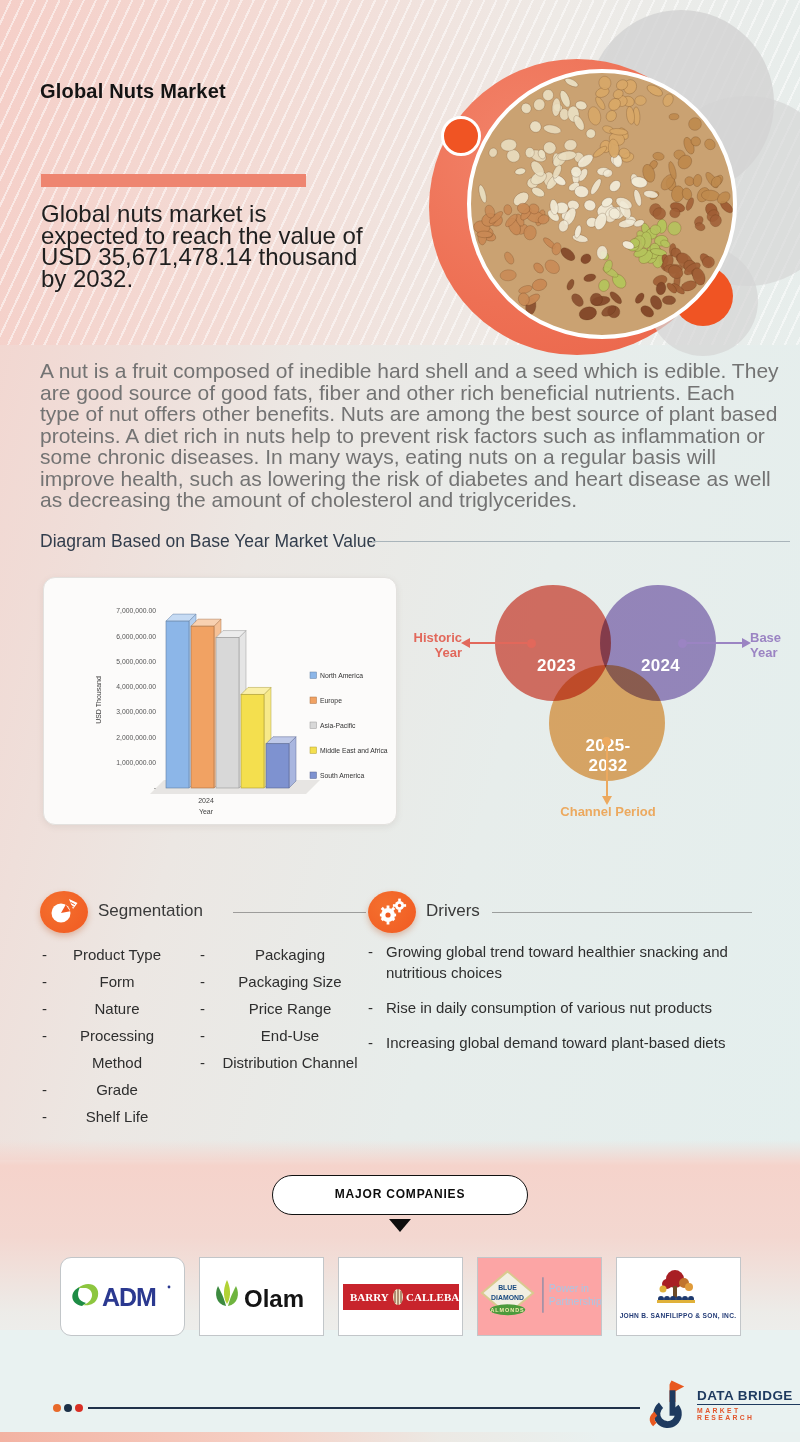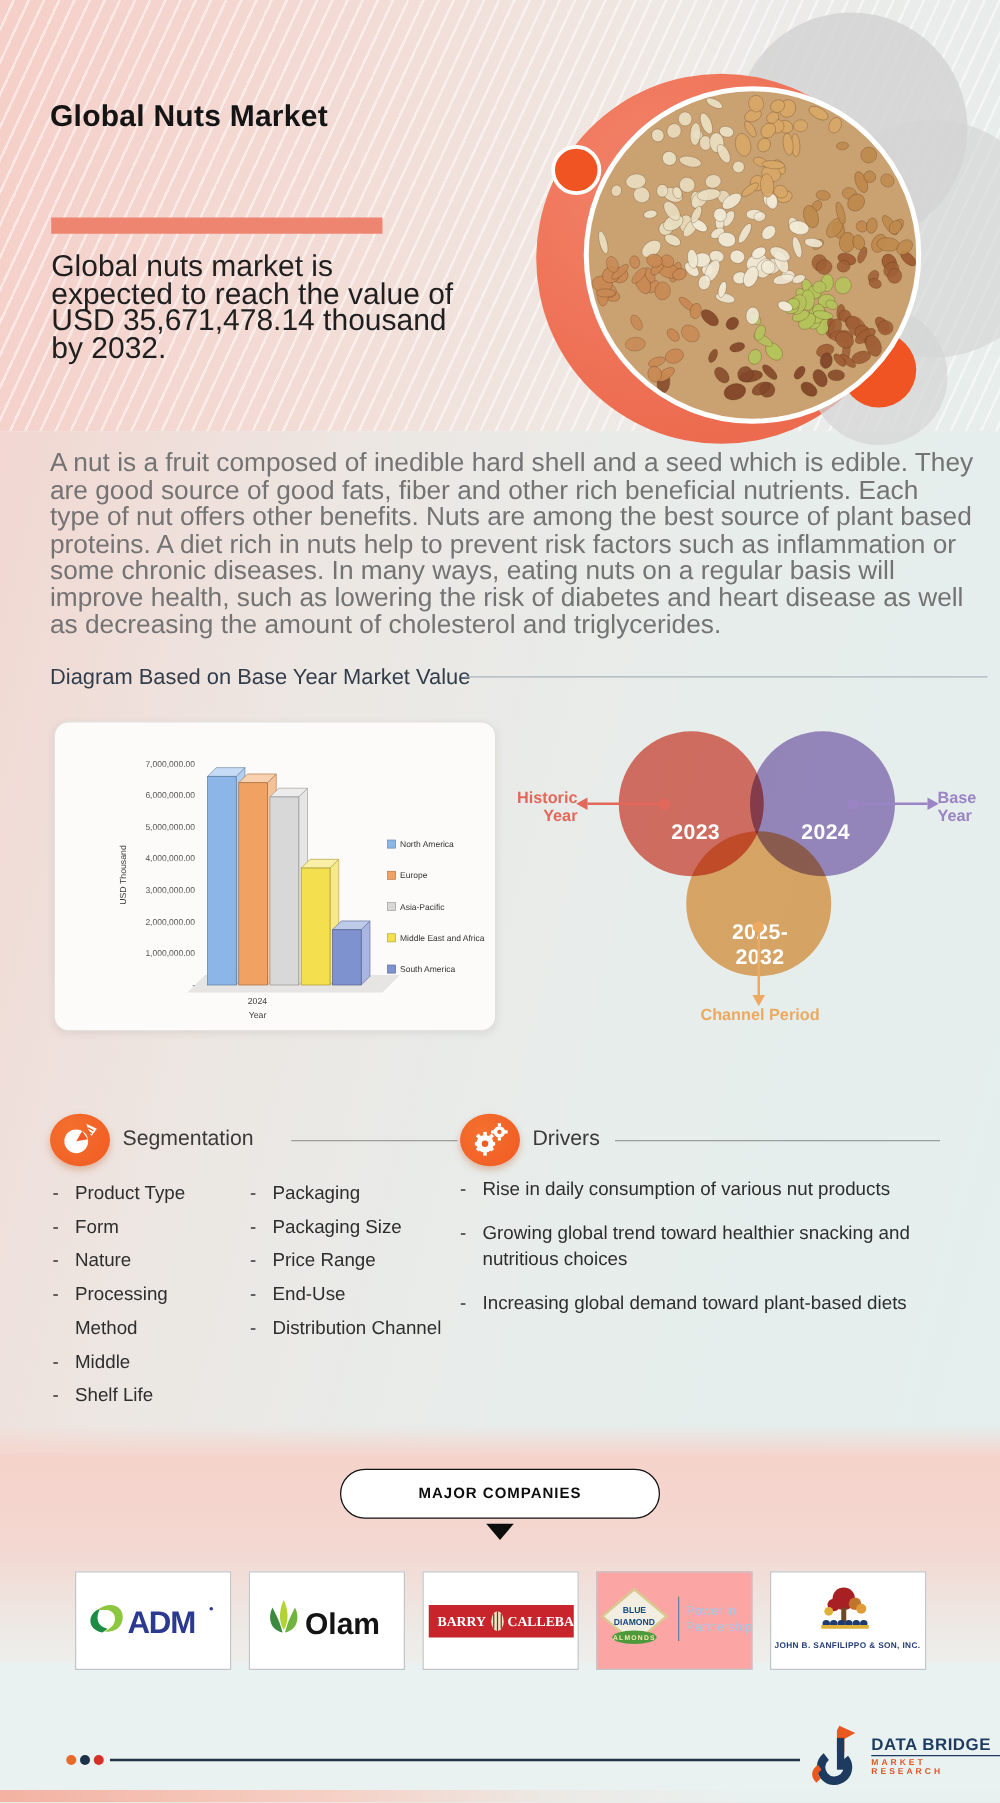--- a/index.html
+++ b/index.html
@@ -26,21 +26,21 @@
   .gray-b { left:652px; top:96px; width:190px; height:190px; background:rgba(212,212,212,.65); }
   .salmon-big { left:429px; top:59px; width:296px; height:296px;
     background:radial-gradient(circle at 32% 30%, #f2836a 0%, #ee7054 55%, #ea6348 100%); }
   .gray-c { left:648px; top:246px; width:110px; height:110px; background:rgba(212,212,212,.7); }
   .orange-br { left:673px; top:266px; width:60px; height:60px; background:#f05423; }
   .nuts-wrap { position:absolute; left:467px; top:69px; width:270px; height:270px; border-radius:50%;
     border:4px solid #ffffff; overflow:hidden; background:#caa272; }
   .orange-sm { left:441px; top:116px; width:40px; height:40px; background:#f05423; border:3px solid #fff; }
 
   
-  .page-title { position:absolute; left:40px; top:80px; font-size:24px; font-weight:bold; color:#141414; letter-spacing:.2px; }
+  .page-title { position:absolute; left:40px; top:80px; font-size:20px; font-weight:bold; color:#141414; letter-spacing:.2px; }
   .accent-bar { position:absolute; left:41px; top:174px; width:265px; height:13px; background:#ee8570; }
   .summary { position:absolute; left:41px; top:203px; width:322px; font-size:24px; line-height:21.5px; color:#1f1f1f; }
 
   
   .description { position:absolute; left:40px; top:360px; width:740px; font-size:21px; line-height:21.5px; color:#737373; }
 
   
   .diagram-heading { position:absolute; left:40px; top:531px; font-size:17.5px; color:#323d4c; }
   .heading-rule { position:absolute; left:372px; top:541px; width:418px; height:1px; background:#a9b4ba; }
 
@@ -77,33 +77,33 @@
   .lbl-drv { left:426px; top:901px; }
   .rule { position:absolute; height:1px; background:#5c5c5c; opacity:.55; }
   .rule-seg { left:233px; top:912px; width:133px; }
   .rule-drv { left:492px; top:912px; width:260px; }
 
   ul.plain { list-style:none; position:absolute; }
   ul.plain li { position:relative; padding-left:18px; color:#2e2e2e; }
   ul.plain li:before { content:"-"; position:absolute; left:0; top:0; color:#2e2e2e; }
   .seg-col1 { left:42px; top:941px; width:132px; }
   .seg-col2 { left:200px; top:941px; width:162px; }
-  .seg-col1 li, .seg-col2 li { font-size:15px; line-height:27px; }
+  .seg-col1 li, .seg-col2 li { font-size:15px; line-height:27px;text-align:center; }
   .drivers-list { left:368px; top:941px; width:400px; }
   .drivers-list li { font-size:15px; line-height:21px; margin-bottom:14px; }
 
   
   .pill { position:absolute; left:272px; top:1175px; width:256px; height:40px; background:#ffffff;
     border:1.6px solid #111; border-radius:20px; text-align:center; line-height:37px;
     font-size:12px; font-weight:bold; color:#0d0d0d; letter-spacing:.8px; }
   .pill-arrow { position:absolute; left:389px; top:1219px; width:0; height:0;
     border-left:11px solid transparent; border-right:11px solid transparent; border-top:13px solid #0d0d0d; }
   .logo-card { position:absolute; top:1257px; width:125px; height:79px; background:#ffffff;
     border:1px solid #c2c6c9; display:flex; align-items:center; justify-content:center; }
-  .card-1 { left:60px; } .card-2 { left:199px;text-decoration:underline; } .card-3 { left:338px; } .card-4 { left:477px; background:#fca5a5; } .card-5 { left:616px; }
+  .card-1 { left:60px;border-radius:11px; } .card-2 { left:199px;text-decoration:underline; } .card-3 { left:338px; } .card-4 { left:477px; background:#fca5a5; } .card-5 { left:616px; }
 
   
   .f-dot { position:absolute; top:1404px; width:8px; height:8px; border-radius:50%; }
   .f-line { position:absolute; left:88px; top:1407px; width:552px; height:1.6px; background:#20324a; }
   .f-logo { position:absolute; left:648px; top:1376px; display:flex; align-items:center; }
   .f-brand { font-size:13.5px; font-weight:bold; color:#1e3a5f; letter-spacing:.4px;
     border-bottom:1.6px solid #1e3a5f; padding-bottom:1px; }
   .f-tag { font-size:6.8px; letter-spacing:2.4px; color:#e2552b; font-weight:bold; margin-top:2px; }
 </style>
 </head>
@@ -440,21 +440,21 @@
       <line x1="30.3" y1="14.2" x2="33.6" y2="15.9" stroke="#f15a22" stroke-width="1"></line>
     </svg>
   </div>
   <div class="section-label lbl-seg">Segmentation</div>
   <div class="rule rule-seg"></div>
   <ul class="plain seg-col1">
       <li>Product Type</li>
       <li>Form</li>
       <li>Nature</li>
       <li>Processing Method</li>
-      <li>Middle</li>
+      <li>Grade</li>
       <li>Shelf Life</li>
     </ul>
   <ul class="plain seg-col2">
       <li>Packaging</li>
       <li>Packaging Size</li>
       <li>Price Range</li>
       <li>End-Use</li>
       <li>Distribution Channel</li>
     </ul>
 
@@ -476,22 +476,22 @@
         <rect x="24.9" y="13.2" width="2.6" height="2.6"></rect>
         <rect x="35.5" y="13.2" width="2.6" height="2.6"></rect>
       </g>
       <circle cx="20" cy="24" r="2.6" fill="#f15a22"></circle>
       <circle cx="31.5" cy="14.5" r="1.7" fill="#f15a22"></circle>
     </svg>
   </div>
   <div class="section-label lbl-drv">Drivers</div>
   <div class="rule rule-drv"></div>
   <ul class="plain drivers-list">
+      <li>Growing global trend toward healthier snacking and nutritious choices</li>
       <li>Rise in daily consumption of various nut products</li>
-      <li>Growing global trend toward healthier snacking and nutritious choices</li>
       <li>Increasing global demand toward plant-based diets</li>
     </ul>
 
   <div class="pill">MAJOR COMPANIES</div>
   <div class="pill-arrow"></div>
 
   <div class="logo-card card-1">
     <svg width="110" height="44" viewBox="0 0 110 44">
       <path d="M14,31 C2,29 1,16 12,12 C8,20 10,26 18,28 Z" fill="#1e8c45"></path>
       <path d="M10,13 C20,5 32,10 30,21 C28,30 20,31 15,30 C26,27 27,15 18,13 Z" fill="#8dc63f"></path>

